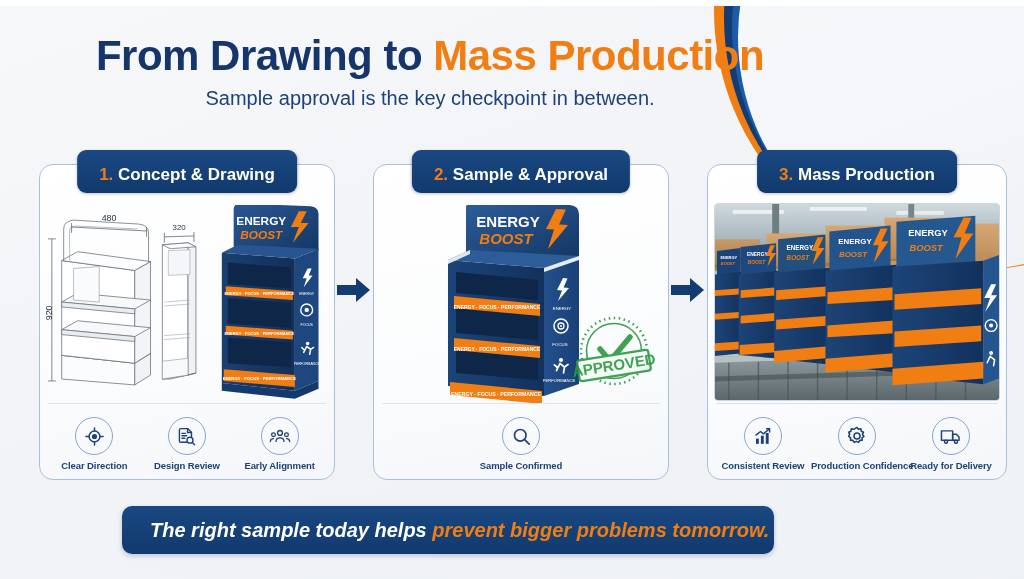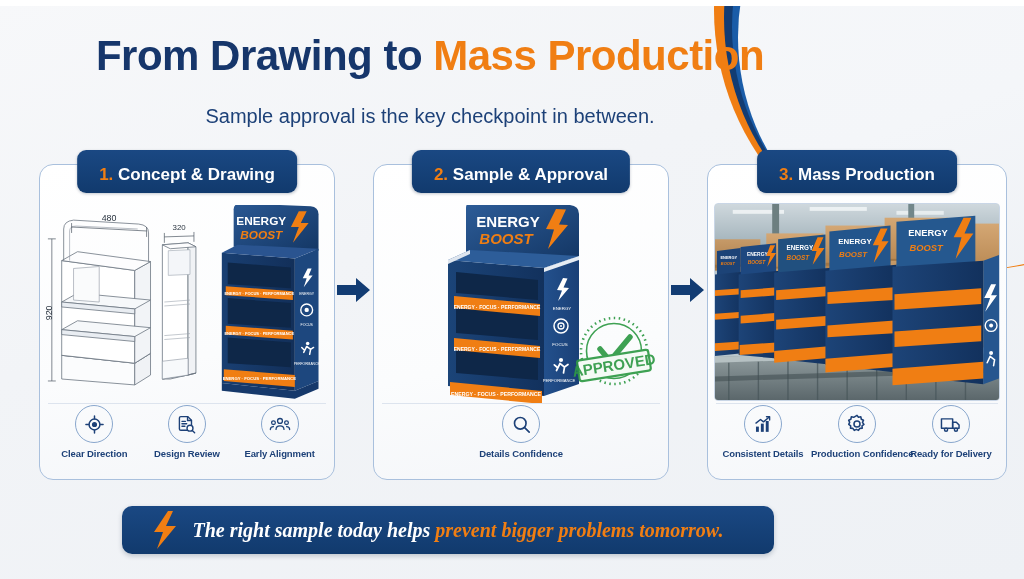--- a/index.html
+++ b/index.html
@@ -58,21 +58,21 @@
   .title {
     font-size: 42px;
     font-weight: bold;
     letter-spacing: -0.5px;
     color: #16366b;
     line-height: 1.05;
     white-space: nowrap;
   }
   .title .accent { color: #f07e13; }
   .subtitle {
-    margin-top: 27px;
+    margin-top: 9px;
     font-size: 20px;
     color: #1d4178;
     font-weight: 500;
   }
 
   
   .panels {
     position: absolute;
     top: 150px; left: 0;
     width: 1024px; height: 330px;
@@ -117,24 +117,24 @@
     display: flex; align-items: center; justify-content: center;
     overflow: hidden;
   }
 
   
   .icon-row {
     position: absolute;
     left: 8px; right: 8px; bottom: 8px;
     height: 68px;
     border-top: 1px solid #dde4ee;
-    padding-top: 1px;
+    padding-top: 7px;
     display: flex;
     justify-content: space-around;
-    align-items: flex-start;
+    align-items: flex-end;
   }
   .icon-item { width: 92px; text-align: center; }
   .icon-circle {
     width: 38px; height: 38px;
     margin: 0 auto 5px;
     border: 1.4px solid #89a7cd;
     border-radius: 50%;
     display: flex; align-items: center; justify-content: center;
   }
   .icon-circle svg { display: block; }
@@ -178,21 +178,20 @@
   .banner {
     position: absolute;
     left: 122px; bottom: 25px;
     width: 652px; height: 48px;
     background: linear-gradient(180deg, #1a4883 0%, #113a6d 100%);
     border-radius: 10px;
     display: flex; align-items: center;
     padding-left: 28px;
     z-index: 6;
     box-shadow: 0 2px 5px rgba(10,30,60,.22);
-    font-family: Liberation Serif, serif;
   }
   .banner-text {
     flex: 1;
     text-align: center;
     padding-right: 38px;
     font-size: 20px;
     font-weight: bold;
     font-style: italic;
     color: #ffffff;
     white-space: nowrap;
@@ -441,21 +440,21 @@
         </div>
 
         <div class="icon-row">
           <div class="icon-item">
             <div class="icon-circle">
               <svg width="21" height="21" viewBox="0 0 24 24" fill="none" stroke="#1d4178" stroke-width="1.9" stroke-linecap="round">
                 <circle cx="10.6" cy="10.6" r="6.6"></circle>
                   <path d="M15.6 15.6L20.8 20.8"></path>
               </svg>
             </div>
-            <div class="icon-label">Details Confidence</div>
+            <div class="icon-label">Sample Confirmed</div>
           </div>
         </div>
       </div>
       <div class="panel-head"><span class="num">2.</span> <span>Sample &amp; Approval</span></div>
     </div>
 
     <div class="arrow">
       <svg width="34" height="28" viewBox="0 0 34 28">
         <path d="M0,9 L19,9 L19,2 L33,14 L19,26 L19,19 L0,19 Z" fill="#123c73"></path>
       </svg>
@@ -616,21 +615,21 @@
           <div class="icon-item">
             <div class="icon-circle">
               <svg width="21" height="21" viewBox="0 0 24 24" fill="none" stroke="#1d4178" stroke-width="1.6" stroke-linecap="round" stroke-linejoin="round">
                 <rect x="3.4" y="14.4" width="3.3" height="6" fill="#1d4178" stroke="none"></rect>
                 <rect x="9" y="11" width="3.3" height="9.4" fill="#1d4178" stroke="none"></rect>
                 <rect x="14.6" y="8" width="3.3" height="12.4" fill="#1d4178" stroke="none"></rect>
                 <path d="M3.4 10.4L8.6 6.2l3.4 2.8 6.6-5.6"></path>
                   <path d="M15.4 3.2h3.6v3.6"></path>
               </svg>
             </div>
-            <div class="icon-label">Consistent Details</div>
+            <div class="icon-label">Consistent Review</div>
           </div>
           <div class="icon-item">
             <div class="icon-circle">
               <svg width="22" height="22" viewBox="0 0 24 24" fill="none" stroke="#1d4178" stroke-width="1.7" stroke-linejoin="round">
                 <path d="M12 2.6l1.6 2.1 2.6-.5.5 2.6 2.4 1.1-1.1 2.4 1.6 2.1-2.1 1.6.2 2.6-2.6.2-1.5 2.2-2.3-1.2-2.3 1.2-1.5-2.2-2.6-.2.2-2.6-2.1-1.6L4 10.3 2.9 7.9l2.4-1.1.5-2.6 2.6.5z"></path>
                 <circle cx="12" cy="12" r="3.3"></circle>
               </svg>
             </div>
             <div class="icon-label">Production Confidence</div>
           </div>

